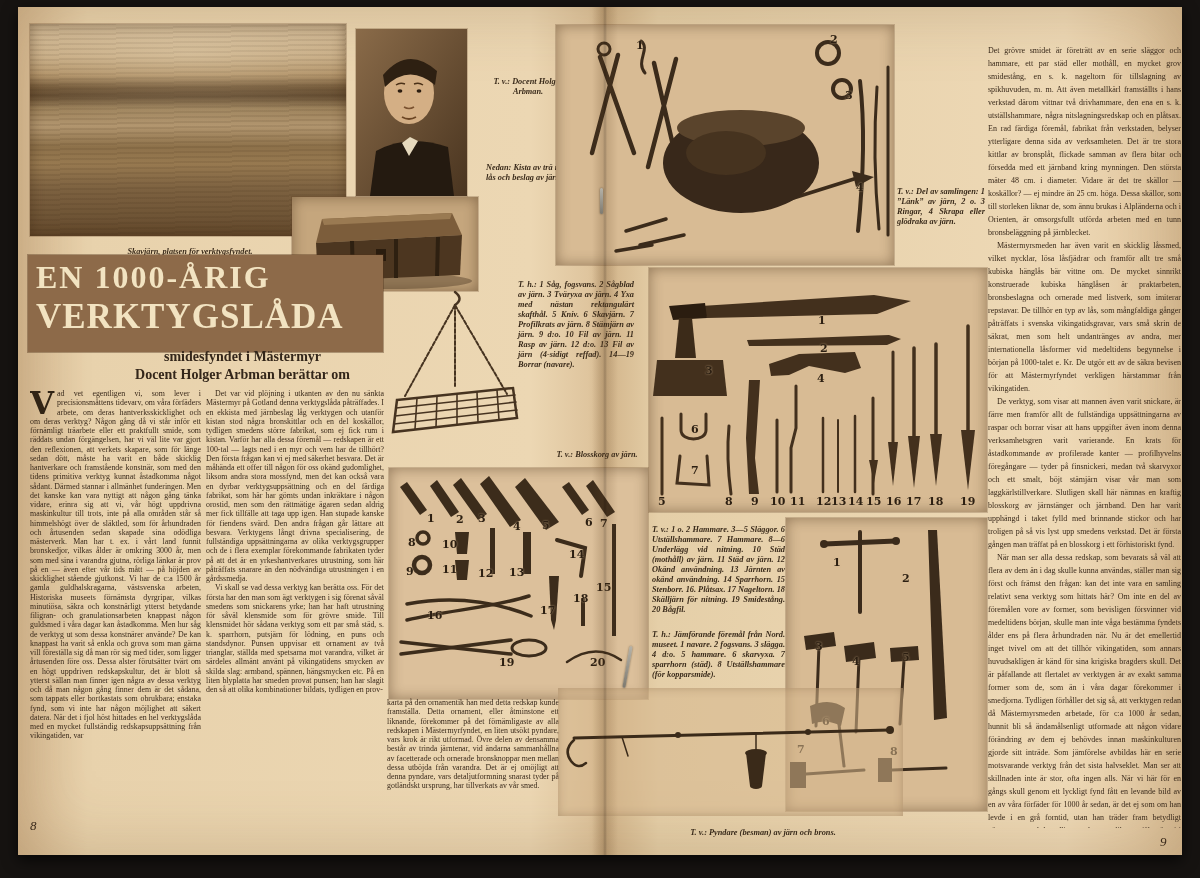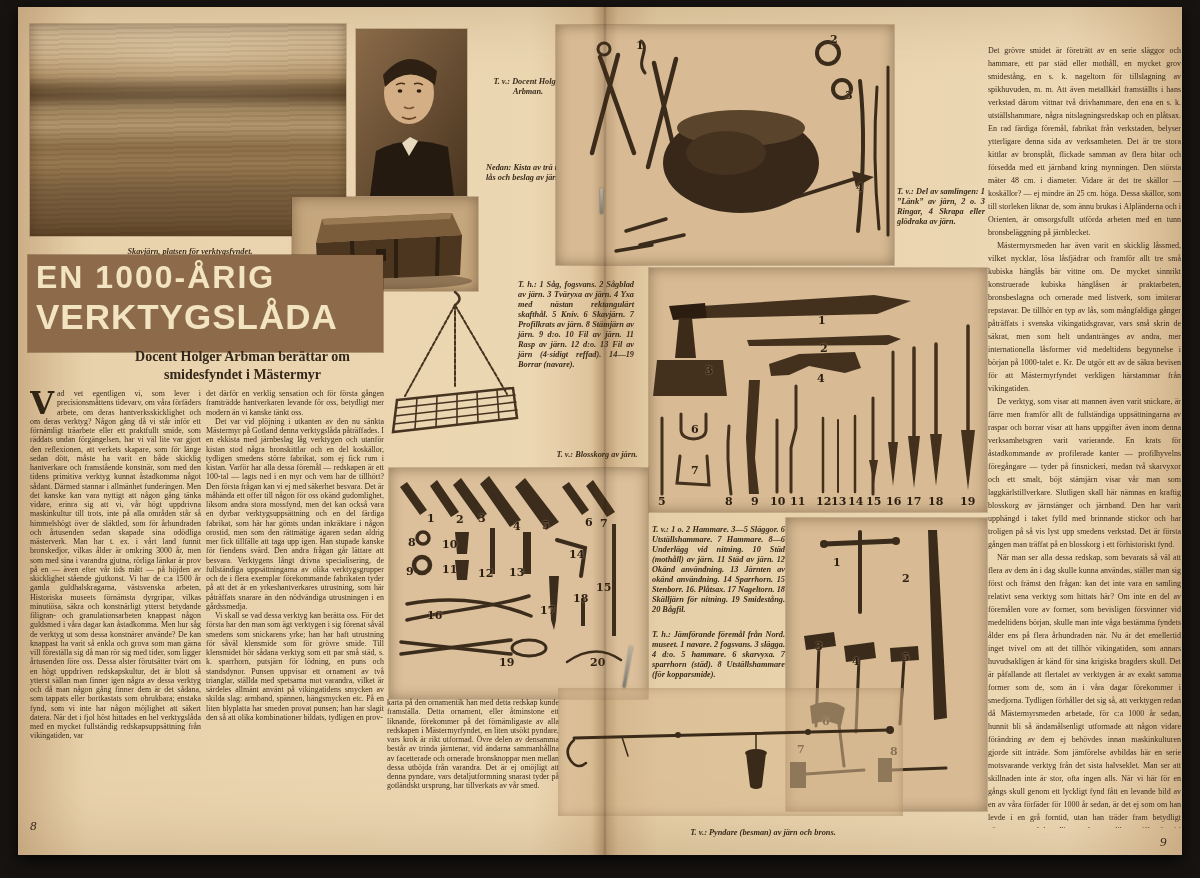--- a/index.html
+++ b/index.html
@@ -14,21 +14,21 @@
   .staple{background:linear-gradient(180deg,#b5b2a8,#7e7a70);width:3px;border-radius:2px;box-shadow:0 0 2px rgba(0,0,0,.5)}
   .photo{box-shadow:inset 0 0 14px rgba(60,38,16,.45), 0 0 0 1px rgba(90,60,30,.25)}
   .panel{background:#d8bb94}
   .caption{font-style:italic;font-weight:bold;font-size:8.3px;line-height:10px;color:#3a2b1b;text-align:justify}
   .caption.center{text-align:center}
   .body-text{font-size:7.9px;line-height:9.25px;text-align:justify;color:#39291a;overflow:hidden}
   .body-text p{margin:0;text-indent:9px}
   .body-text p.first{text-indent:0}
   .rightcol{font-size:8px;line-height:13px}
   .dropcap{float:left;font-size:31px;line-height:26px;font-weight:bold;color:#312415;padding:1px 3px 0 0;font-family:"DejaVu Serif",serif}
-  .headline{background:#8d6a49;color:#f2e3c1;font-family:Liberation Sans, sans-serif;font-weight:bold;
+  .headline{background:#8d6a49;color:#f2e3c1;font-family:Liberation Serif, serif;font-weight:bold;
     padding:3px 6px 5px 8px;box-shadow:0 0 0 1px rgba(80,50,25,.4)}
   .headline .l1{font-size:32px;line-height:38px;letter-spacing:2px;display:block}
   .headline .l2{font-size:35px;line-height:42px;letter-spacing:1px;display:block}
   .subhead{font-weight:bold;font-size:14px;line-height:17.5px;color:#33261a;text-align:center}
   .fignum{position:absolute;font-weight:bold;font-size:11px;color:#2c1f12;font-family:"DejaVu Serif",serif;text-shadow:0 0 2px rgba(216,187,148,.8)}
   .pagenum{font-style:italic;font-size:13px;color:#39291a}
   .landscape{background:
     radial-gradient(130% 55% at 50% 14%, rgba(255,242,214,.28), rgba(0,0,0,0) 62%),
     repeating-linear-gradient(179deg, rgba(55,36,16,.10) 0 2px, rgba(0,0,0,0) 2px 5px),
     linear-gradient(180deg,#c8af8b 0%,#c3a77f 15%,#ab8b60 24%,#6a4f2f 30%,#5d452a 34%,#9c815a 40%,#b2966f 48%,#8d714a 58%,#977950 66%,#7c6140 78%,#6f5536 90%,#64492c 100%);}
@@ -75,29 +75,28 @@
       <rect x="84" y="52" width="10" height="12" fill="#2a1c0e"></rect>
       <polygon points="30,22 160,16 158,22 32,28" fill="#9a7a52"></polygon>
     </svg>
   </div>
 
   <div class="abs headline" style="left:10px;top:248px;width:341px;height:89px">
     <span class="l1">EN 1000-ÅRIG</span>
     <span class="l2">VERKTYGSLÅDA</span>
   </div>
   <div class="abs subhead" style="left:82px;top:341px;width:285px">
+    <div>smidesfyndet i Mästermyr</div>
     <div>Docent Holger Arbman berättar om</div>
-    <div>smidesfyndet i Mästermyr</div>
   </div>
 
   <div class="abs body-text" style="left:12px;top:382px;width:171px;height:460px">
     <p class="first"><span class="dropcap">V</span><span>ad vet egentligen vi, som lever i precisionsmåttens tidevarv, om våra förfäders arbete, om deras hantverksskicklighet och om deras verktyg? Någon gång då vi står inför ett förnämligt träarbete eller ett praktfullt smide, som räddats undan förgängelsen, har vi väl lite var gjort den reflexionen, att verkets skapare, som för länge sedan dött, måste ha varit en både skicklig hantverkare och framstående konstnär, som med den tidens primitiva verktyg kunnat åstadkomma något sådant. Därmed stannar i allmänhet funderingen. Men det kanske kan vara nyttigt att någon gång tänka vidare, erinra sig att vi, vår högt uppdrivna maskinkultur till trots, inte på alla områden står så himmelshögt över de släktled, som för århundraden och årtusenden sedan skapade sina odödliga mästerverk. Man har t. ex. i vårt land funnit bronskedjor, vilkas ålder är omkring 3000 år, men som med sina i varandra gjutna, rörliga länkar är prov på en — även efter vår tids mått — på höjden av skicklighet stående gjutkonst. Vi har de c:a 1500 år gamla guldhalskragarna, västsvenska arbeten, Historiska museets förnämsta dyrgripar, vilkas minutiösa, säkra och konstnärligt ytterst betydande filigran- och granulationsarbeten knappast någon guldsmed i våra dagar kan åstadkomma. Men hur såg de verktyg ut som dessa konstnärer använde? De kan knappast ha varit så enkla och grova som man gärna vill föreställa sig då man rör sig med tider, som ligger årtusenden före oss. Dessa alster förutsätter tvärt om en högt uppdriven redskapskultur, det är blott så ytterst sällan man finner igen några av dessa verktyg och då man någon gång finner dem är det sådana, som tappats eller bortkastats som obrukbara; enstaka fynd, som vi inte har någon möjlighet att säkert datera. När det i fjol höst hittades en hel verktygslåda med en mycket fullständig redskapsuppsättning från vikingatiden, var</span></p>
   </div>
   <div class="abs body-text" style="left:188px;top:382px;width:178px;height:460px">
-    <p class="first">det därför en verklig sensation och för första gången framträdde hantverkaren levande för oss, betydligt mer modern än vi kanske tänkt oss.</p>
     <p>Det var vid plöjning i utkanten av den nu sänkta Mästermyr på Gotland denna verktygslåda påträffades. I en ekkista med järnbeslag låg verktygen och utanför kistan stod några bronskittlar och en del koskällor, tydligen smedens större fabrikat, som ej fick rum i kistan. Varför har alla dessa föremål — redskapen är ett 100-tal — lagts ned i en myr och vem har de tillhört? Den första frågan kan vi ej med säkerhet besvara. Det är måhända ett offer till någon för oss okänd gudomlighet, liksom andra stora mossfynd, men det kan också vara en dyrbar verktygsuppsättning och en del färdiga fabrikat, som här har gömts undan inkräktare i någon orostid, men som den rättmätige ägaren sedan aldrig mer fick tillfälle att taga upp igen. Han stupade kanske för fiendens svärd. Den andra frågan går lättare att besvara. Verktygens långt drivna specialisering, de fullständiga uppsättningarna av olika verktygsgrupper och de i flera exemplar förekommande fabrikaten tyder på att det är en yrkeshantverkares utrustning, som här påträffats snarare än den nödvändiga utrustningen i en gårdssmedja.</p>
     <p>Vi skall se vad dessa verktyg kan berätta oss. För det första har den man som ägt verktygen i sig förenat såväl smedens som snickarens yrke; han har haft utrustning för såväl klensmide som för grövre smide. Till klensmidet hör sådana verktyg som ett par små städ, s. k. sparrhorn, putsjärn för lödning, en puns och standsdynor. Punsen uppvisar ett ornament av två trianglar, ställda med spetsarna mot varandra, vilket är särdeles allmänt använt på vikingatidens smycken av skilda slag: armband, spännen, hängsmycken etc. På en liten blyplatta har smeden provat punsen; han har slagit den så att olika kombinationer bildats, tydligen en prov-</p>
   </div>
   <p class="abs pagenum" style="left:12px;top:798px">8</p>
 
   <div class="abs photo panel" style="left:538px;top:18px;width:338px;height:240px">
     <svg width="338" height="240" viewBox="0 0 338 240" style="position:absolute;left:0;top:0">
       <g stroke="#3b2b1b" fill="none" stroke-linecap="round">
         <circle cx="48" cy="24" r="6" stroke-width="3"></circle>
         <path d="M44,32 L78,128 M62,30 L36,128" stroke-width="4.5"></path>

